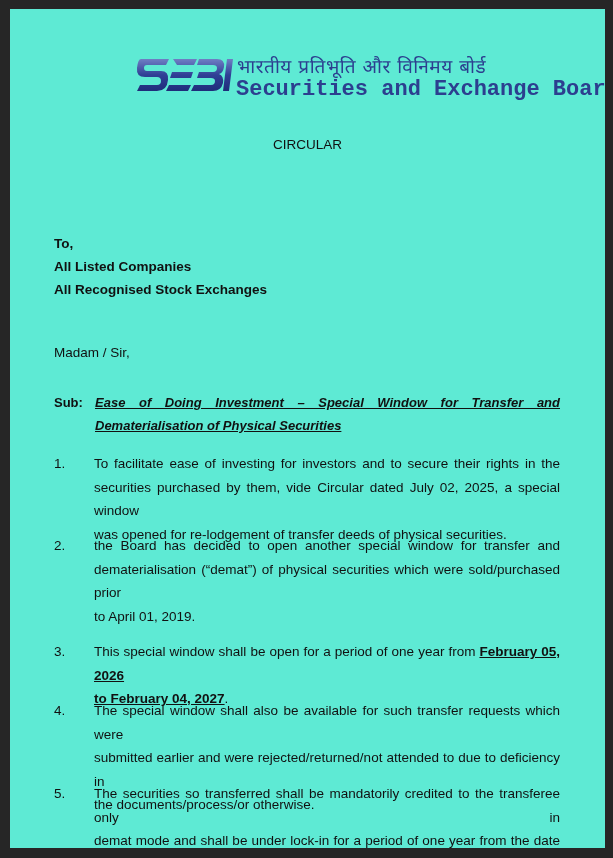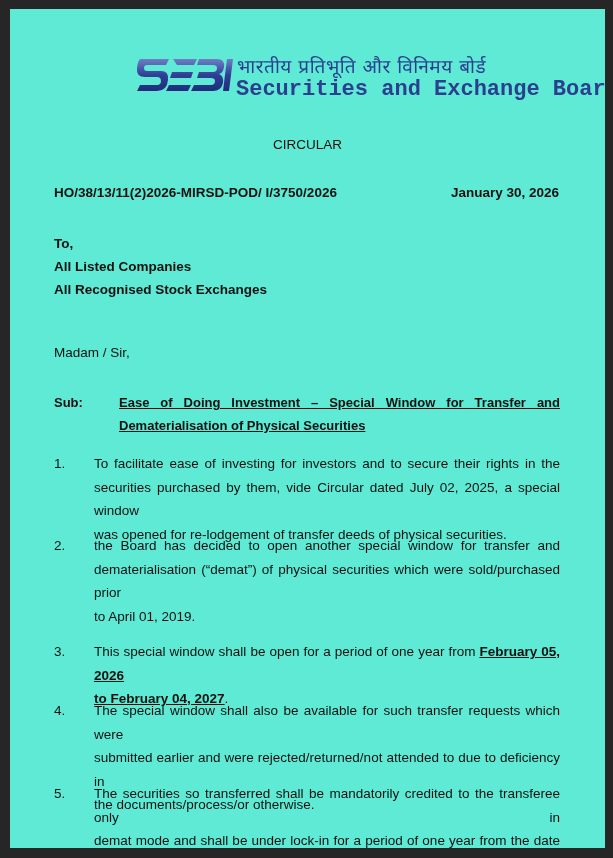--- a/index.html
+++ b/index.html
@@ -54,22 +54,23 @@
     }
     .salutation {
       position: absolute; left: 44px; top: 336px; font-size: 13.5px;
     }
     .subject {
       position: absolute; left: 44px; top: 382px; width: 506px;
       font-size: 13px; font-weight: bold; line-height: 23px;
     }
     .sub-label { position: absolute; left: 0; top: 0; }
     .sub-text {
-      margin-left: 65px; text-align: justify; text-align-last: left;
+      margin-left: 41px; text-align: justify; text-align-last: left;
       text-decoration: underline;
+      font-style: italic;
     }
     .sub-line1 { display: block; text-align: justify; text-align-last: justify; }
     .sub-line2 { display: block; }
     .para {
       position: absolute; left: 44px; width: 506px;
       font-size: 13.5px; line-height: 23.5px;
     }
     .para .num { position: absolute; left: 0; top: 0; }
     .para .text {
       margin-left: 40px; text-align: justify;
@@ -100,24 +101,20 @@
       <path d="M64 4 H82 Q90 4 89 12 Q88 18 84 19 Q89 21 88 28 Q86 36 78 36 H56 L59 30 H76 Q80 30 80 26 Q80 23 76 23 H62 L64 17 H78 Q82 17 82 13 Q82 10 78 10 H62 Z" fill="url(#lg)"></path>
 
       <path d="M92 4 H98 L94 36 H88 Z" fill="url(#lg)"></path>
     </svg>
     <div class="logo-hindi">भारतीय प्रतिभूति और विनिमय बोर्ड</div>
     <div class="logo-english">Securities and Exchange Board of India</div>
   </div>
 
   <div class="circular-title">CIRCULAR</div>
 
-  <div class="ref-row">
-    <span>HO/38/13/11(2)2026-MIRSD-POD/ I/3750/2026</span>
-    <span class="ref-date">January 30, 2026</span>
-  </div>
 
   <div class="addressee">
     <div>To,</div>
     <div>All Listed Companies</div>
     <div>All Recognised Stock Exchanges</div>
   </div>
 
   <div class="salutation">Madam / Sir,</div>
 
   <div class="subject">

